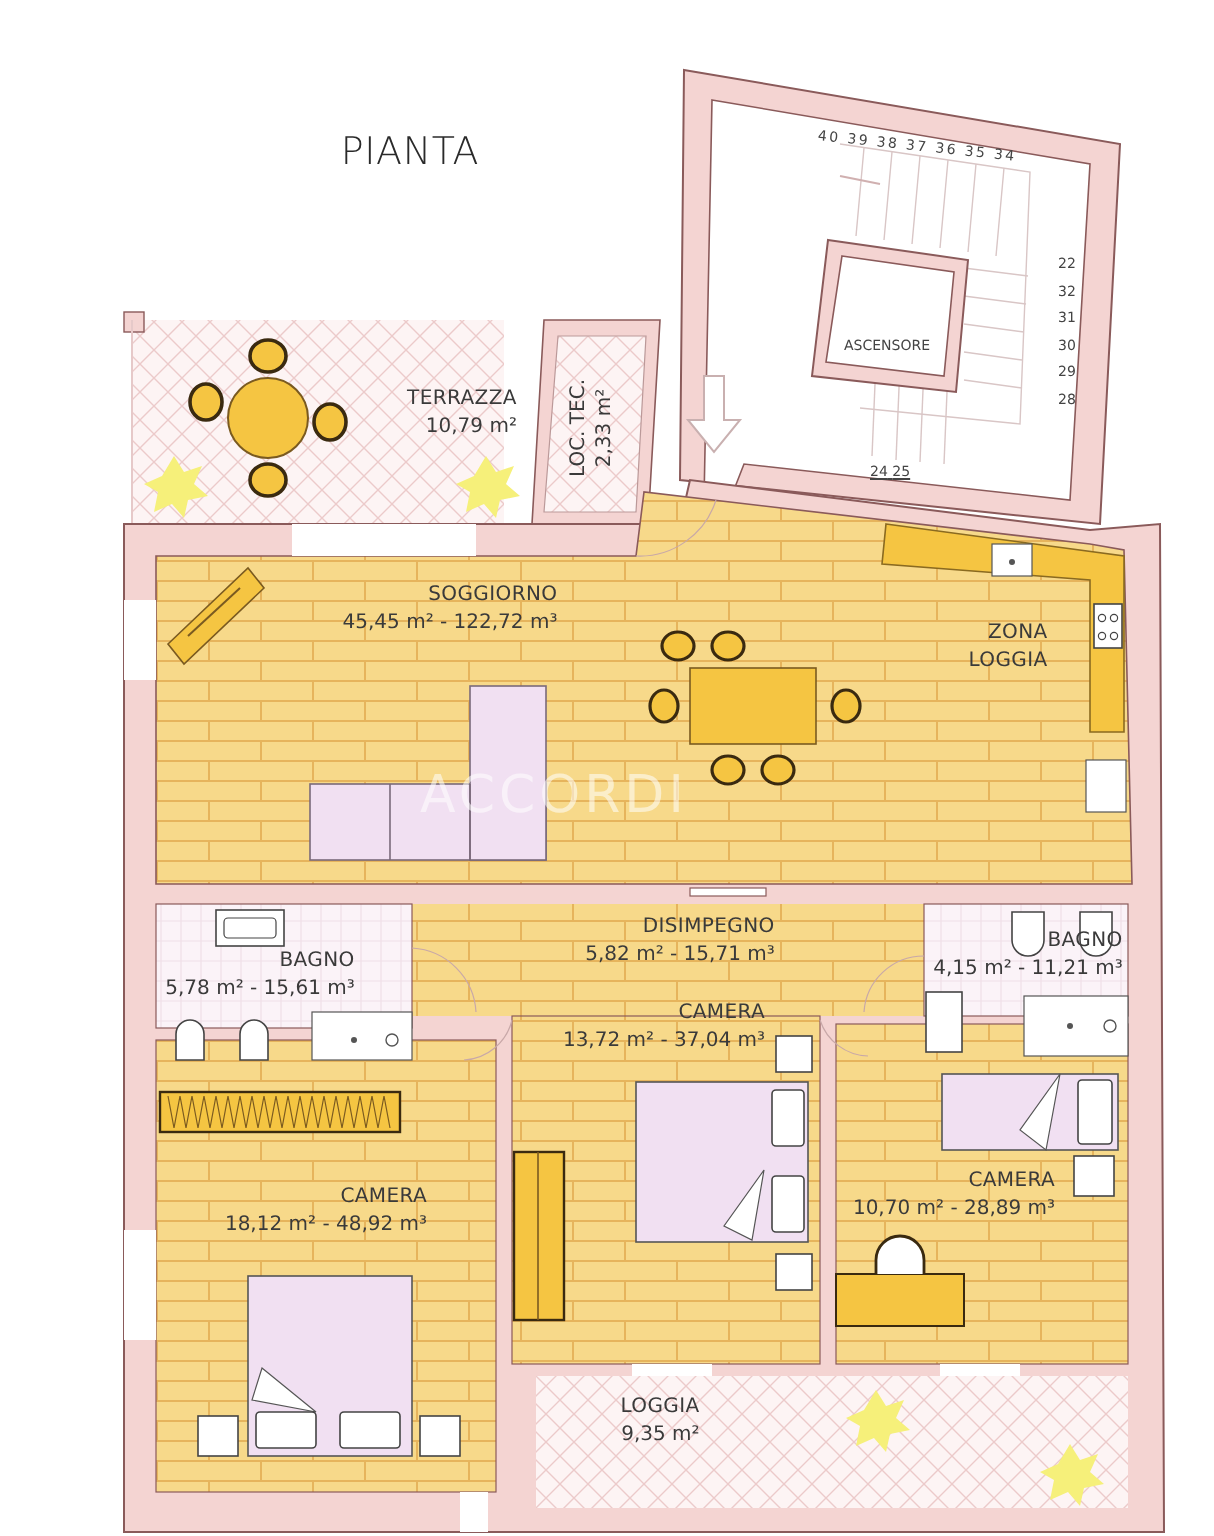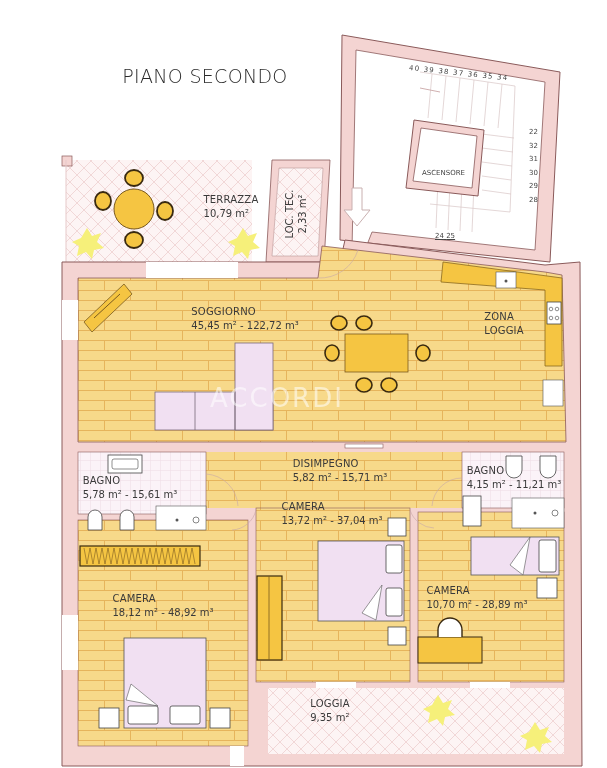--- a/index.html
+++ b/index.html
@@ -1,19 +1,19 @@
 <!DOCTYPE html>
 <html><head>
   <meta charset="utf-8">
   <style>
     html, body { margin: 0; padding: 0; background: #ffffff; }
     body { width: 607px; height: 768px; overflow: hidden; position: relative; font-family: "DejaVu Sans", sans-serif; }
     .plan { position: absolute; left: 0; top: 0; width: 607px; height: 768px; }
     .title { position: absolute; left: 80px; top: 62px; width: 250px; text-align: center; color: #2a2a2a; font-family: "DejaVu Sans", sans-serif; font-size: 19px; line-height: 28px; letter-spacing: 0.3px; font-weight: 300; }
-    .lbl { position: absolute; text-align: left; color: #3a3a3a; font-family: "DejaVu Sans", sans-serif; font-size: 10px; line-height: 14px; white-space: nowrap; transform: translateX(-50%); }
+    .lbl { position: absolute; text-align: right; color: #3a3a3a; font-family: "DejaVu Sans", sans-serif; font-size: 10px; line-height: 14px; white-space: nowrap; transform: translateX(-50%); }
     .lbl .nm { display: block; letter-spacing: 0.2px; }
     .lbl .ar { display: block; }
     .rot { position: absolute; color: #3a3a3a; font-family: "DejaVu Sans", sans-serif; font-size: 10px; line-height: 13px; text-align: center; transform: rotate(-90deg); transform-origin: center; white-space: nowrap; }
     .small { font-size: 7px; color: #444; position: absolute; font-family: "DejaVu Sans", sans-serif; }
     .wm { position: absolute; left: 210px; top: 383px; color: rgba(255,255,255,0.55); font-size: 26px; letter-spacing: 2px; font-family: "DejaVu Sans", sans-serif; }
   </style>
 </head>
 <body>
 
 <svg class="plan" viewBox="0 0 607 768" xmlns="http://www.w3.org/2000/svg">
@@ -188,21 +188,21 @@
   <g stroke="#c8a8a8" stroke-width="0.6" fill="none">
     <path d="M318 278 A40 40 0 0 0 358 250"></path>
     <path d="M206 474 A34 34 0 0 1 238 506"></path>
     <path d="M256 510 A26 26 0 0 1 232 530"></path>
     <path d="M410 510 A26 26 0 0 0 434 528"></path>
     <path d="M462 478 A30 30 0 0 0 432 506"></path>
   </g>
 </svg>
 
 <div class="title">
-  <div>PIANO SECONDO</div>
+  <div>PIANTA</div>
 </div>
 
 <div class="wm">ACCORDI</div>
 
 <div class="small" style="left:409px; top:64px; letter-spacing:1.2px; transform:rotate(6deg); transform-origin:left;">
   <span>40</span> <span>39</span> <span>38</span> <span>37</span> <span>36</span> <span>35</span> <span>34</span>
 </div>
 <div class="small" style="left:529px; top:126px; line-height:13.5px;">
   <div>22</div>
     <div>32</div>
@@ -219,21 +219,21 @@
 <div class="lbl" style="left:231px; top:193px;">
   <span class="nm">TERRAZZA</span>
   <span class="ar">10,79 m²</span>
 </div>
 
 <div class="rot" style="left:266px; top:201px; width:60px;">
   <span style="display:block">LOC. TEC.</span>
   <span style="display:block">2,33 m²</span>
 </div>
 
-<div class="lbl" style="left:225px; top:305px;margin-left:20px;">
+<div class="lbl" style="left:225px; top:291px;">
   <span class="nm">SOGGIORNO</span>
   <span class="ar">45,45 m² - 122,72 m³</span>
 </div>
 
 <div class="lbl" style="left:504px; top:310px;">
   <span class="nm">ZONA</span>
   <span class="nm">LOGGIA</span>
 </div>
 
 <div class="lbl" style="left:340px; top:457px;">

